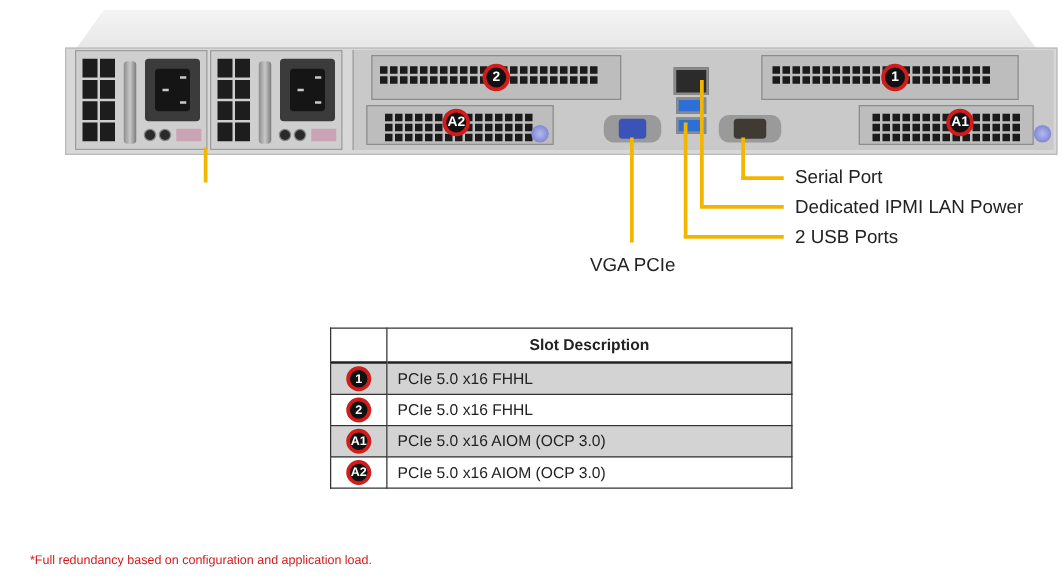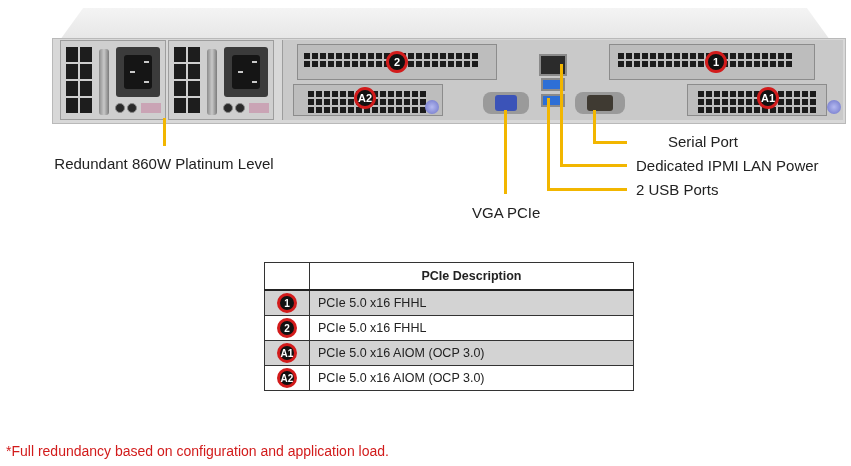--- a/index.html
+++ b/index.html
@@ -44,21 +44,21 @@
 
   
   .slot-table { position:absolute; left:264px; top:262px; width:370px; border-collapse:collapse; font-size:12.5px; color:#222; }
   .slot-table th, .slot-table td { border:1px solid #333; height:24px; padding:0; }
   .slot-table th { font-weight:bold; text-align:center; border-bottom:2px solid #222; height:26px; }
   .slot-table td.icon-cell { width:44px; text-align:center; }
   .slot-table td.desc { padding-left:8px;margin-top:10px; }
   .slot-table tr.shaded td { background:#d3d3d3; }
   .tbl-marker { display:inline-flex; width:20px; height:20px; border-radius:50%; background:#111; border:3px solid #d21b1b; box-sizing:border-box; color:#fff; font-weight:bold; font-size:10px; align-items:center; justify-content:center; vertical-align:middle; }
 
-  .footnote { position:absolute; left:6px; top:443px; font-size:14px; color:#d21b1b; }
+  .footnote { position:absolute; left:24px; top:443px; font-size:10px; color:#d21b1b; }
 </style>
 </head>
 <body>
 
 <div class="chassis">
   <div class="chassis-top"></div>
   <div class="chassis-face"></div>
 
   <div class="psu" style="left:20px;">
     <div class="psu-grille">
@@ -334,32 +334,31 @@
 <div class="line" style="left:547px;top:98px;width:3px;height:92px;"></div>
 <div class="line" style="left:547px;top:188px;width:80px;height:3px;"></div>
 
 <div class="line" style="left:560px;top:64px;width:3px;height:102px;"></div>
 <div class="line" style="left:560px;top:164px;width:67px;height:3px;"></div>
 
 <div class="line" style="left:593px;top:110px;width:3px;height:33px;"></div>
 <div class="line" style="left:593px;top:141px;width:34px;height:3px;"></div>
 
 <div class="psu-caption">
-  <div>Redundant 860W Platinum Level</div>
 </div>
-<div class="callout" style="left:636px;top:133px;margin-left:32px;">Serial Port</div>
+<div class="callout" style="left:636px;top:133px;">Serial Port</div>
 <div class="callout" style="left:636px;top:157px;">Dedicated IPMI LAN Power</div>
 <div class="callout" style="left:636px;top:181px;text-align:center;">2 USB Ports</div>
 <div class="callout" style="left:472px;top:204px;">VGA PCIe</div>
 
 <table class="slot-table">
   <thead>
     <tr>
       <th style="width:44px;"></th>
-      <th>PCIe Description</th>
+      <th>Slot Description</th>
     </tr>
   </thead>
   <tbody>
     <tr class="shaded">
       <td class="icon-cell"><span class="tbl-marker">1</span></td>
       <td class="desc">PCIe 5.0 x16 FHHL</td>
     </tr>
     <tr>
       <td class="icon-cell"><span class="tbl-marker">2</span></td>
       <td class="desc">PCIe 5.0 x16 FHHL</td>

